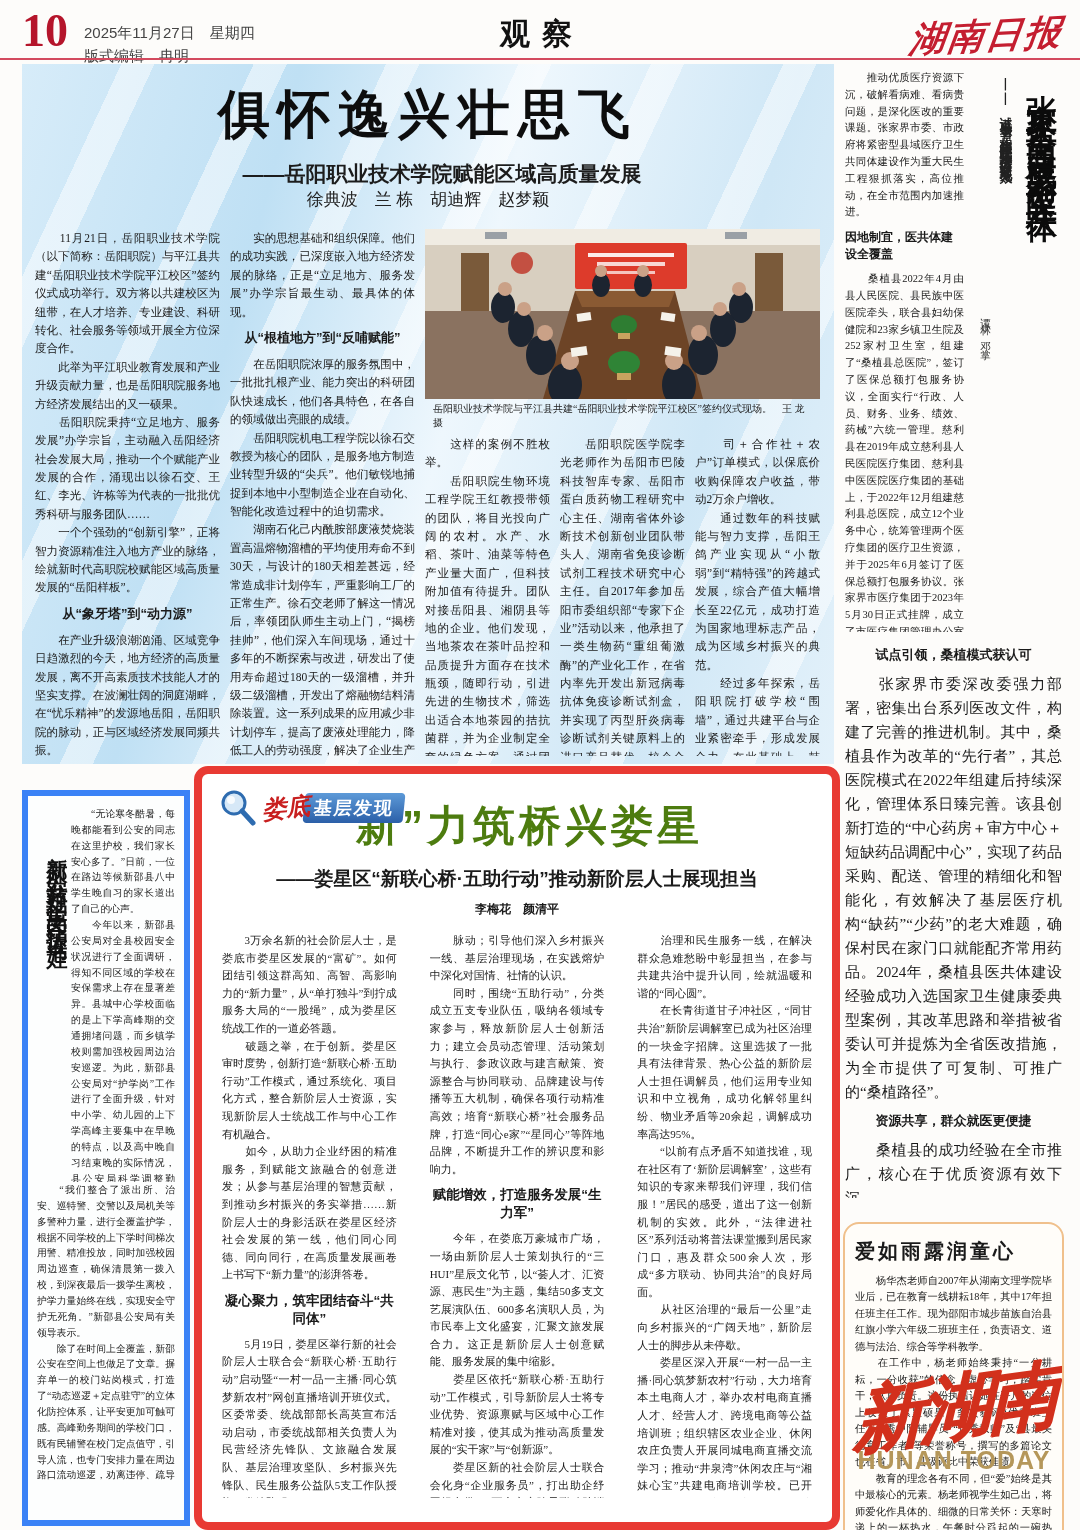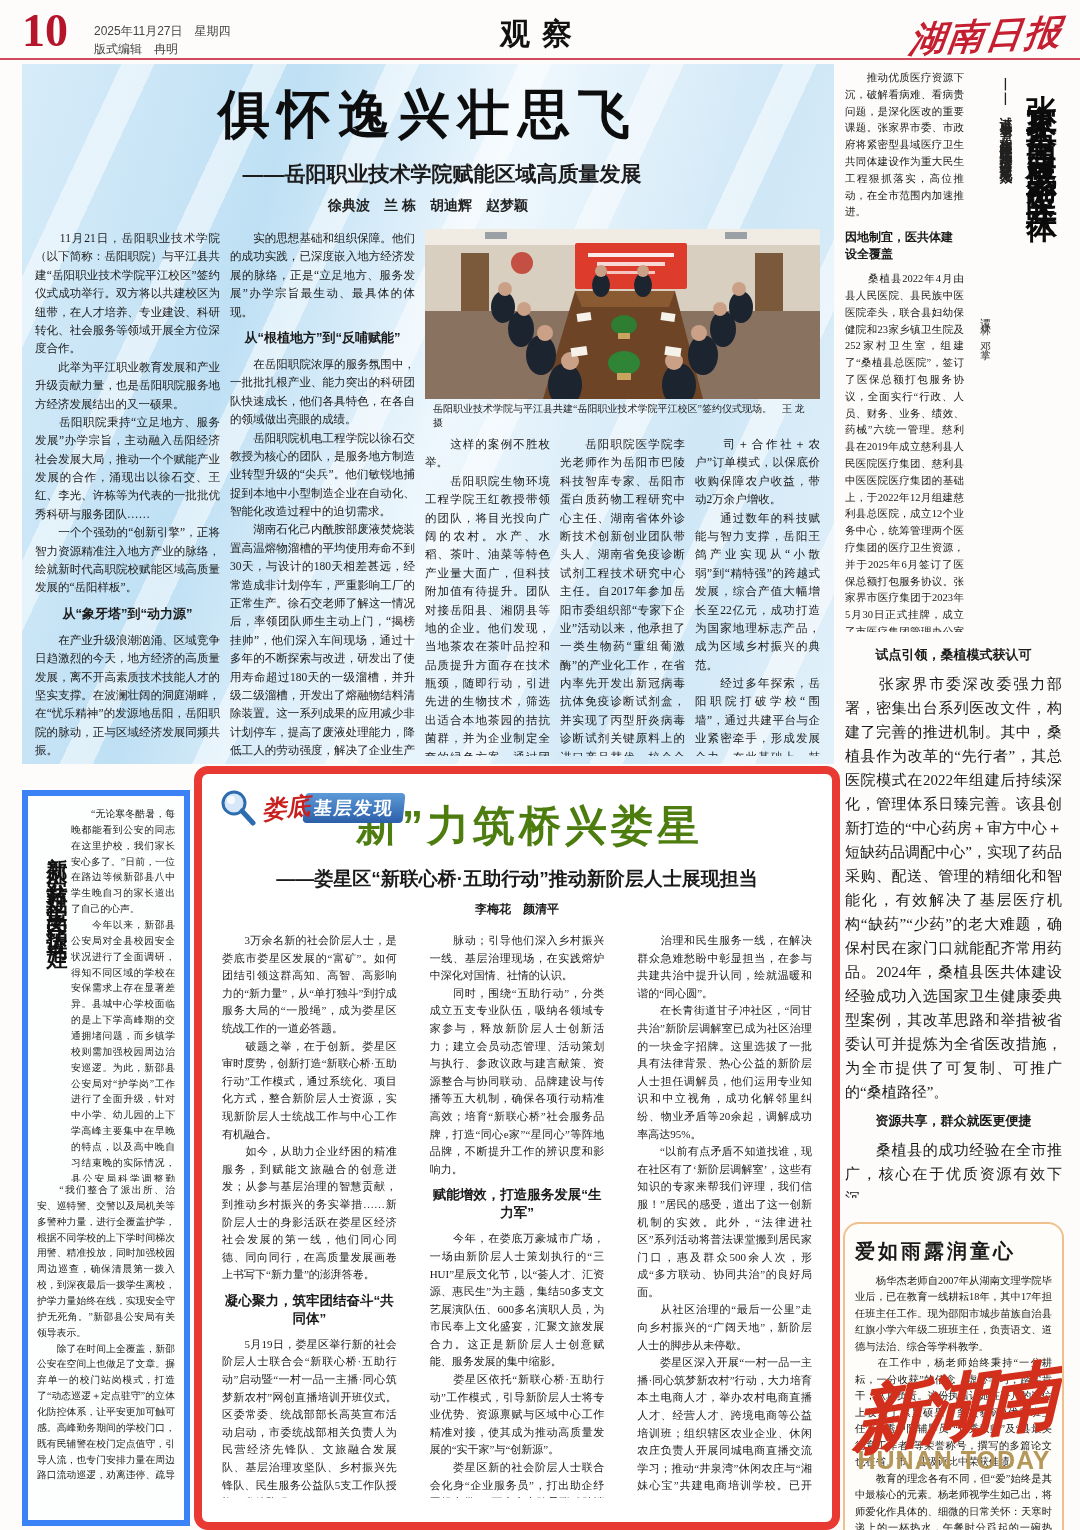--- a/index.html
+++ b/index.html
@@ -2,41 +2,41 @@
 <html><head>
 <meta charset="utf-8">
 <style>
   html,body{margin:0;padding:0;}
   body{width:1080px;height:1530px;position:relative;background:#fdfcfa;
        font-family:"Liberation Sans",sans-serif;color:#1a1a1a;overflow:hidden;}
   
   #masthead{position:absolute;left:22px;top:12px;right:18px;height:46px;}
   .page-num{position:absolute;left:0;top:-4px;font-family:"Liberation Serif",serif;
             font-size:46px;font-weight:bold;color:#b5152b;line-height:1;}
-  .date-block{position:absolute;left:72px;top:10px;font-size:12px;color:#444;line-height:1.5;}
+  .date-block{position:absolute;left:62px;top:10px;font-size:15px;color:#444;line-height:1.5;}
   .section-title{position:absolute;left:0;right:0;top:2px;text-align:center;
             font-size:30px;font-weight:bold;letter-spacing:12px;color:#111;}
   .paper-brand{position:absolute;right:0;top:0;font-family:"Liberation Serif",serif;
             font-size:36px;font-weight:bold;font-style:italic;color:#c41e30;
             transform:skewX(-10deg) rotate(-3deg);letter-spacing:2px;}
   .head-rule{position:absolute;left:0;top:58px;width:1080px;height:2px;background:#d34a5e;}
   
   .art-p{font-family:"Liberation Serif",serif;font-size:11.5px;line-height:1.6;
          text-align:justify;white-space:pre-line;}
   .subhead{font-weight:bold;text-align:center;font-size:13px;margin:8px 0;
          font-family:"Liberation Sans",sans-serif;white-space:pre-line;}
   
   #main-article{position:absolute;left:22px;top:64px;width:812px;height:700px;overflow:hidden;
      background:linear-gradient(105deg,#d7ecf9 0%,#bfe0f4 28%,#eef7fd 52%,#cfe7f6 78%,#e3f1fa 100%);}
   #main-article:before{content:"";position:absolute;inset:0;
      background:repeating-linear-gradient(115deg,rgba(255,255,255,0) 0 90px,rgba(255,255,255,.5) 90px 120px);}
   .ma-head{position:relative;text-align:center;padding-top:16px;}
   .ma-title{font-size:52px;font-weight:900;letter-spacing:8px;color:#0d0d0d;}
   .ma-sub{font-size:21px;font-weight:600;margin-top:10px;color:#1c1c1c;padding-left:28px;}
-  .ma-by{font-size:14px;font-weight:bold;margin-top:9px;color:#222;}
+  .ma-by{font-size:17px;font-weight:normal;color:#222;}
   .ma-cols{position:absolute;left:13px;right:14px;top:165px;bottom:8px;display:flex;gap:10px;}
   .ma-col{width:185px;flex:none;overflow:hidden;}
   .right-region{flex:1;display:flex;flex-direction:column;overflow:hidden;}
   .photo-wrap{width:100%;}
   .photo-wrap svg{display:block;width:100%;height:170px;}
   .caption{font-size:10px;color:#222;margin:3px 8px 5px;font-family:"Liberation Serif",serif;}
   .inner-cols{flex:1;display:flex;gap:10px;overflow:hidden;}
   .inner-col{flex:1;overflow:hidden;}
   
   #zjj{position:absolute;left:845px;top:70px;width:217px;height:1140px;overflow:hidden;}

